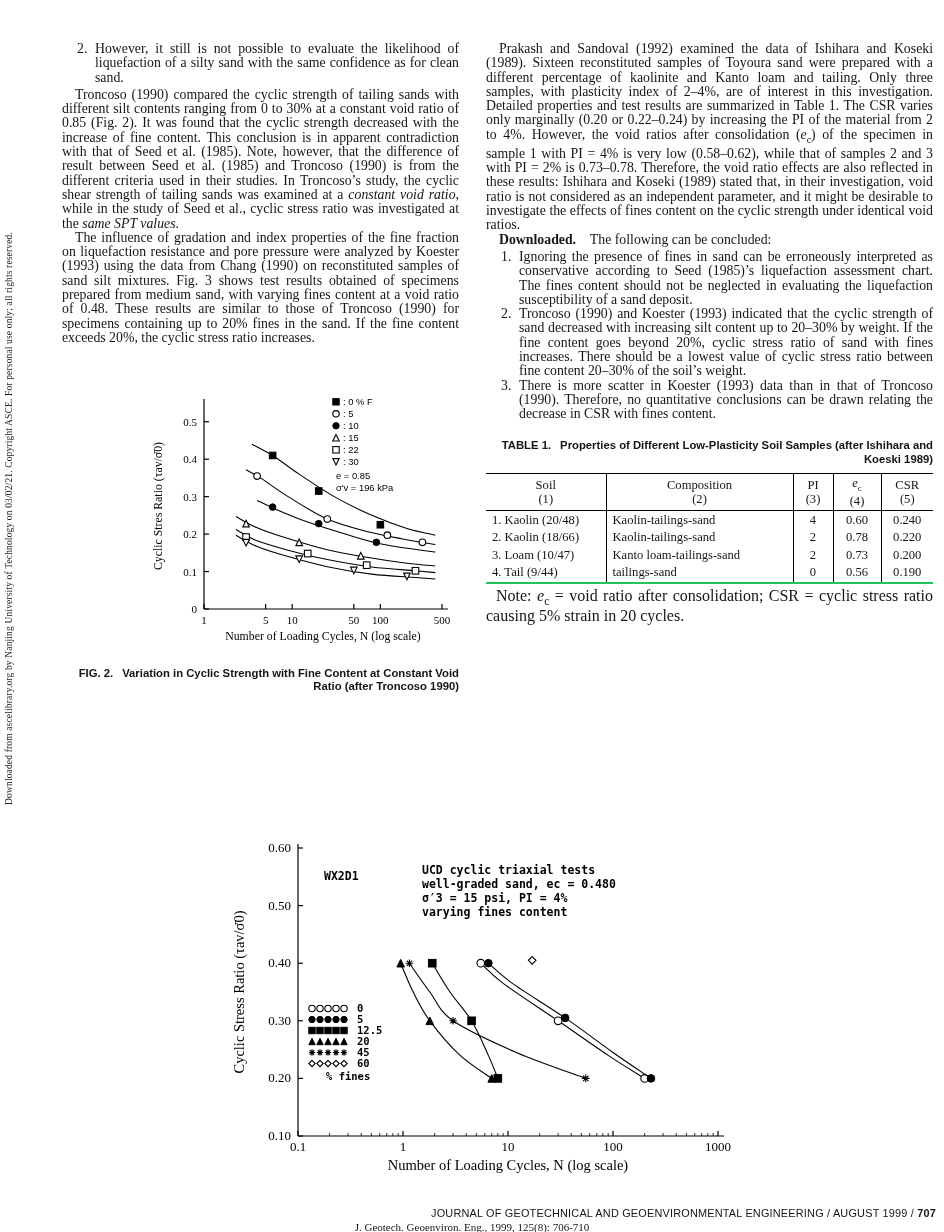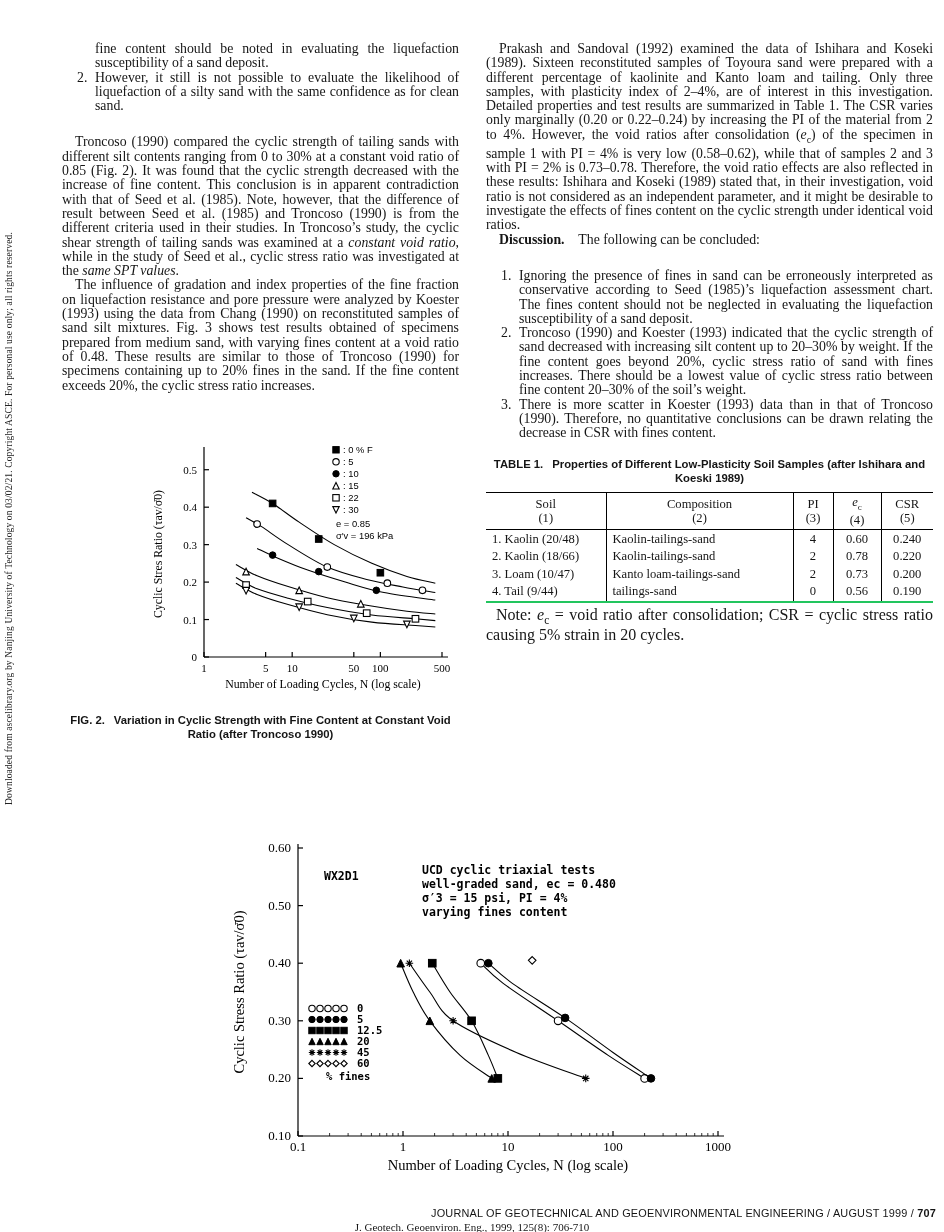--- a/index.html
+++ b/index.html
@@ -8,27 +8,27 @@
   .page{position:absolute;left:0;top:0;width:944px;height:1232px;background:#fff;overflow:hidden}
 
   .sidebar-note{position:absolute;left:4px;top:232px;writing-mode:vertical-rl;transform:rotate(180deg);
     font-size:9.5px;letter-spacing:.15px;white-space:nowrap;color:#222}
 
   .col{position:absolute;top:42px;font-size:13.8px;line-height:14.3px;text-align:justify}
   .col-left{left:62px;width:397px}
   .col-right{left:486px;width:447px}
   .para{text-align:justify}
   .indent{text-indent:13px}
-  .mt{margin-top:22px}
+  .mt{margin-top:3px}
   .li{position:relative;padding-left:33px;text-align:justify}
   .li .num{position:absolute;left:15px}
 
   .figwrap{margin-top:44px;margin-left:84px}
   .caption,.tcaption,.fig3caption{font-family:"Liberation Sans",sans-serif;font-weight:bold;
-    font-size:11.3px;line-height:13.6px;text-align:center}
+    font-size:11.3px;line-height:13.6px;text-align:right}
   .caption{margin-top:10px}
   .caplabel,.tcaplabel{margin-right:9px}
   .tcaption{margin-top:18px}
 
   table.t1{border-collapse:collapse;width:100%;margin-top:6px;font-size:12.6px;
     border-top:1.5px solid #000;border-bottom:2px solid #22c55e}
   table.t1 th{font-weight:normal;text-align:center;border-bottom:1px solid #000;padding:2px 4px;line-height:14px}
   table.t1 td{padding:1.5px 6px;line-height:14.6px}
   table.t1 th+th,table.t1 td+td{border-left:1px solid #000}
   table.t1 td.c{text-align:center}
@@ -57,23 +57,20 @@
   .chart3 .anno{font-family:"DejaVu Sans Mono",monospace;font-size:11.5px;font-weight:bold}
 </style>
 </head>
 <body>
 
 <div class="page">
 
   <div class="sidebar-note">Downloaded from ascelibrary.org by Nanjing University of Technology on 03/02/21. Copyright ASCE. For personal use only; all rights reserved.</div>
 
   <div class="col col-left">
-    <div class="li">
-      <span>fine content should be noted in evaluating the liquefaction susceptibility of a sand deposit.</span>
-    </div>
     <div class="li">
       <span class="num">2.</span>
       <span>However, it still is not possible to evaluate the likelihood of liquefaction of a silty sand with the same confidence as for clean sand.</span>
     </div>
     <p class="para indent mt"><span>Troncoso (1990) compared the cyclic strength of tailing sands with different silt contents ranging from 0 to 30% at a constant void ratio of 0.85 (Fig. 2). It was found that the cyclic strength decreased with the increase of fine content. This conclusion is in apparent contradiction with that of Seed et al. (1985). Note, however, that the difference of result between Seed et al. (1985) and Troncoso (1990) is from the different criteria used in their studies. In Troncoso’s study, the cyclic shear strength of tailing sands was examined at a </span><span style="font-style: italic;">constant void ratio</span><span>, while in the study of Seed et al., cyclic stress ratio was investigated at the </span><span style="font-style: italic;">same SPT values</span><span>.</span></p>
     <p class="para indent">The influence of gradation and index properties of the fine fraction on liquefaction resistance and pore pressure were analyzed by Koester (1993) using the data from Chang (1990) on reconstituted samples of sand silt mixtures. Fig. 3 shows test results obtained of specimens prepared from medium sand, with varying fines content at a void ratio of 0.48. These results are similar to those of Troncoso (1990) for specimens containing up to 20% fines in the sand. If the fine content exceeds 20%, the cyclic stress ratio increases.</p>
 
     <div class="figwrap">
       <svg class="chart2" width="312" height="264" viewBox="0 0 312 264">
           <line x1="58" y1="10" x2="58" y2="220" class="ax"></line>
@@ -145,21 +142,21 @@
           <text x="197" y="76" class="legtext">: 30</text>
           <text x="190" y="90" class="legtext">e = 0.85</text>
           <text x="190" y="102" class="legtext">σ′v = 196 kPa</text>
         </svg>
     </div>
     <p class="caption"><b class="caplabel">FIG. 2.</b><span>Variation in Cyclic Strength with Fine Content at Constant Void Ratio (after Troncoso 1990)</span></p>
   </div>
 
   <div class="col col-right">
     <p class="para indent"><span>Prakash and Sandoval (1992) examined the data of Ishihara and Koseki (1989). Sixteen reconstituted samples of Toyoura sand were prepared with a different percentage of kaolinite and Kanto loam and tailing. Only three samples, with plasticity index of 2–4%, are of interest in this investigation. Detailed properties and test results are summarized in Table 1. The CSR varies only marginally (0.20 or 0.22–0.24) by increasing the PI of the material from 2 to 4%. However, the void ratios after consolidation (</span><span style="font-style: italic;">e</span><span style="vertical-align: sub; font-size: 72%;">c</span><span>) of the specimen in sample 1 with PI = 4% is very low (0.58–0.62), while that of samples 2 and 3 with PI = 2% is 0.73–0.78. Therefore, the void ratio effects are also reflected in these results: Ishihara and Koseki (1989) stated that, in their investigation, void ratio is not considered as an independent parameter, and it might be desirable to investigate the effects of fines content on the cyclic strength under identical void ratios.</span></p>
-    <p class="para indent"><span style="font-weight: bold;">Discussion.</span><span> The following can be concluded:</span></p>
+    <p class="para indent"><span style="font-weight: bold;">Downloaded.</span><span> The following can be concluded:</span></p>
 
     <div class="mt">
       <div class="li">
         <span class="num">1.</span>
         <span>Ignoring the presence of fines in sand can be erroneously interpreted as conservative according to Seed (1985)’s liquefaction assessment chart. The fines content should not be neglected in evaluating the liquefaction susceptibility of a sand deposit.</span>
       </div>
       <div class="li">
         <span class="num">2.</span>
         <span>Troncoso (1990) and Koester (1993) indicated that the cyclic strength of sand decreased with increasing silt content up to 20–30% by weight. If the fine content goes beyond 20%, cyclic stress ratio of sand with fines increases. There should be a lowest value of cyclic stress ratio between fine content 20–30% of the soil’s weight.</span>
       </div>

